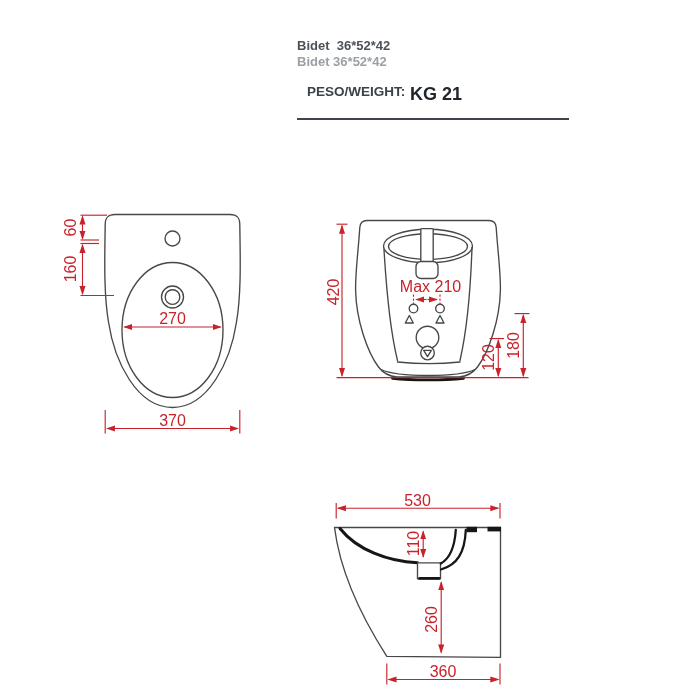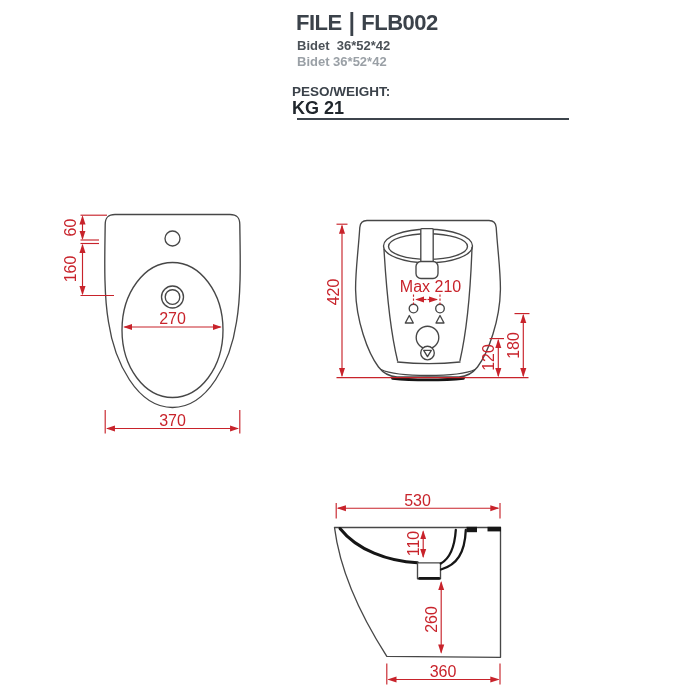--- a/index.html
+++ b/index.html
@@ -20,21 +20,21 @@
   .hdr-title .pipe{font-weight:600;transform:scaleY(1.15);}
   .sub1{
     position:absolute;left:297px;top:39px;
     font-size:13px;font-weight:600;color:#4c5258;white-space:pre;line-height:1;
   }
   .sub2{
     position:absolute;left:297px;top:55px;
     font-size:13px;font-weight:600;color:#9aa0a6;white-space:pre;line-height:1;
   }
   .weight-row{
-    position:absolute;left:292px;top:85px;display:flex;line-height:1;flex-direction:column;
+    position:absolute;left:307px;top:85px;display:flex;line-height:1;
   }
   .wlabel{font-size:13.5px;font-weight:bold;color:#3b424a;width:103px;}
   .wvalue{font-size:18px;font-weight:bold;color:#20262c;}
   .rule{
     position:absolute;left:297px;top:118px;width:272px;height:2px;
     background:#3d444c;
   }
 
   
   svg{position:absolute;overflow:visible;}
@@ -46,25 +46,20 @@
   .lnw{stroke:#474747;stroke-width:1.35;fill:#ffffff;stroke-linejoin:round;}
   .thk{stroke:#161616;fill:none;stroke-linecap:round;}
   .red{stroke:#c8232b;stroke-width:1.15;fill:none;}
   .redtxt{fill:#c8232b;stroke:none;font-family:"Liberation Sans",sans-serif;font-size:16px;}
 </style>
 </head>
 <body>
 
 <div class="page">
 
-  <div class="hdr-title">
-    <span>FILE</span>
-    <span class="pipe">|</span>
-    <span>FLB002</span>
-  </div>
   <div class="sub1">Bidet  36*52*42</div>
   <div class="sub2">Bidet 36*52*42</div>
   <div class="weight-row">
     <span class="wlabel">PESO/WEIGHT:</span>
     <span class="wvalue">KG 21</span>
   </div>
   <div class="rule"></div>
 
   <svg id="tv" width="210" height="245" viewBox="50 200 210 245">
     <defs>

